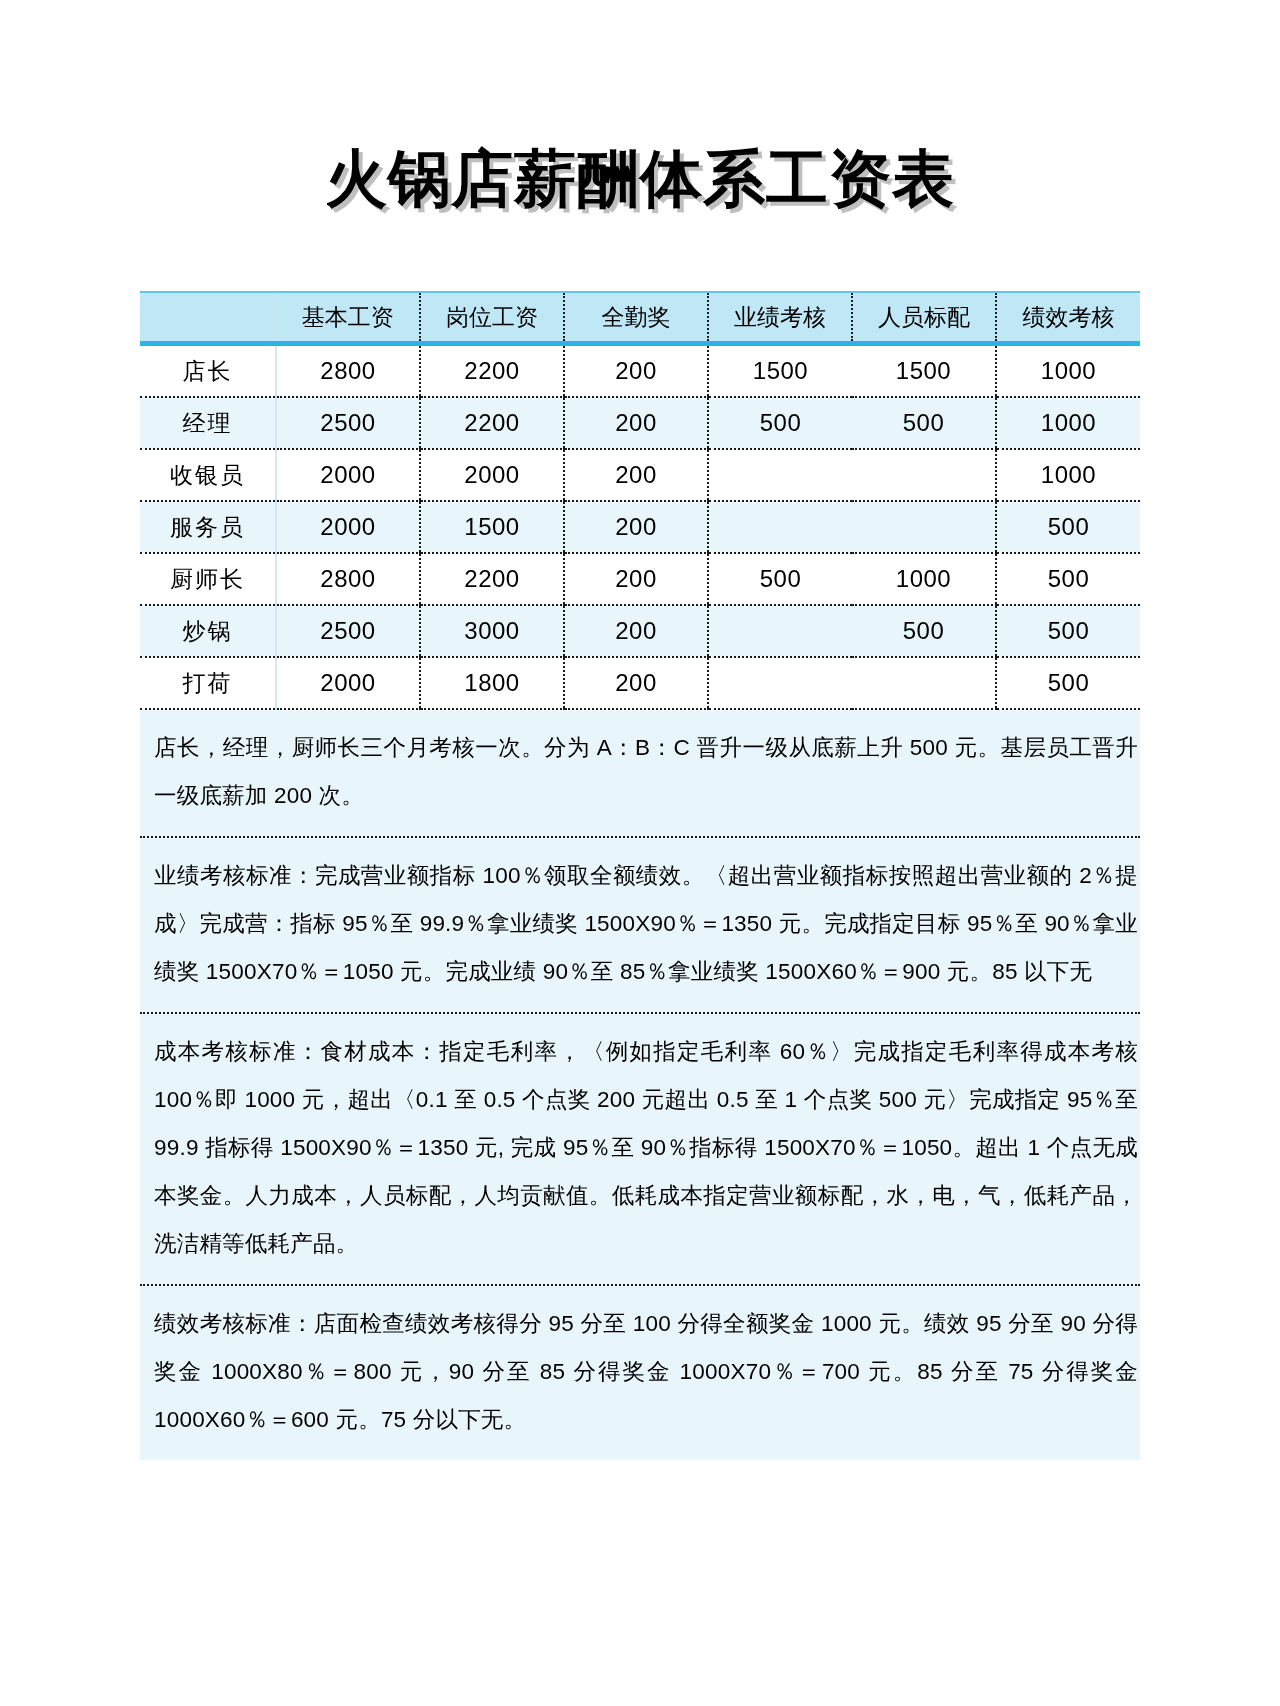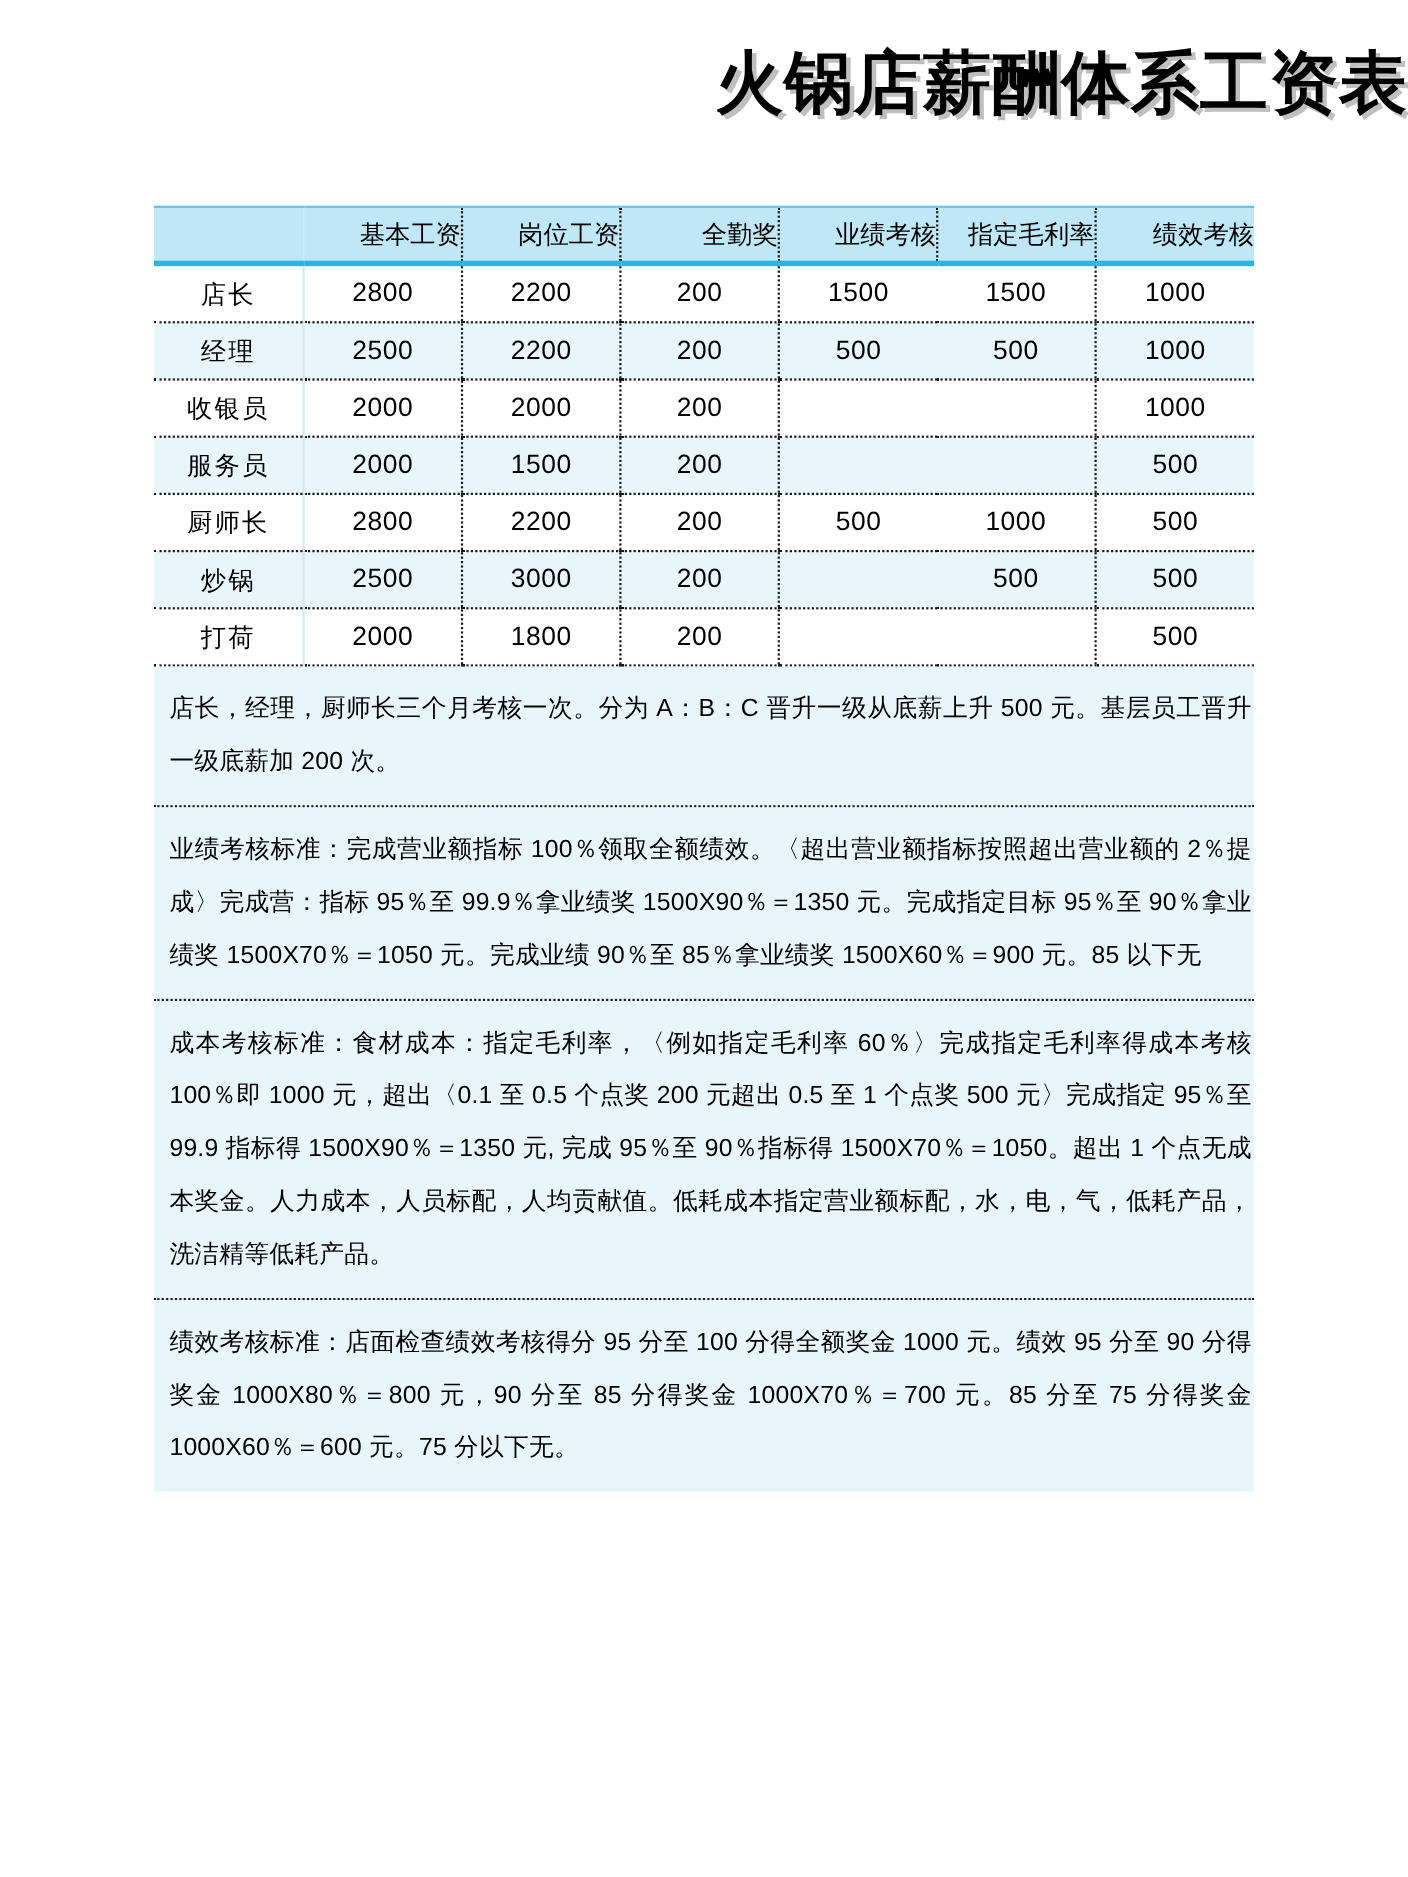--- a/index.html
+++ b/index.html
@@ -18,21 +18,22 @@
   .page {
     position: relative;
     width: 1280px;
     height: 1706px;
     background: #ffffff;
     box-sizing: border-box;
   }
 
   
   .title-wrap {
-    text-align: right;
+    padding-top: 104px;
+    text-align: center;
   }
   .doc-title {
     display: inline-block;
     font-family: "DejaVu Sans", "Liberation Sans", sans-serif;
     font-size: 62px;
     font-weight: 900;
     letter-spacing: 1px;
     color: #000000;
     text-shadow: 4px 4px 0 #bfbfbf;
     line-height: 1.05;
@@ -54,21 +55,21 @@
   table.salary col.cx { width: 144px; }
 
   table.salary thead th {
     background: #bfe7f5;
     border: none;
     border-bottom: 5px solid #29b6e0;
     border-top: 2px solid #5fc6e8;
     height: 48px;
     font-weight: normal;
     font-size: 23px;
-    text-align: right;
+    text-align: center;
     vertical-align: middle;
     padding: 0;
     color: #000;
     margin-top: 40px;
   }
   table.salary thead th.hcorner {
     background: #bfe7f5;
   }
   table.salary thead th.dotleft {
     border-left: 2px dotted #1a1a1a;
@@ -142,21 +143,21 @@
           <col class="cx">
           <col class="cx">
       </colgroup>
       <thead>
         <tr>
           <th class="hcorner"></th>
           <th class="soltleft">基本工资</th>
           <th class="dotleft">岗位工资</th>
           <th class="dotleft">全勤奖</th>
           <th class="dotleft">业绩考核</th>
-          <th class="dotleft">指定毛利率</th>
+          <th class="dotleft">人员标配</th>
           <th class="dotleft">绩效考核</th>
         </tr>
       </thead>
       <tbody>
         <tr class="norm">
           <td class="rowlabel">店长</td>
           <td>2800</td>
           <td class="dotleft">2200</td>
           <td class="dotleft">200</td>
           <td class="dotleft">1500</td>

